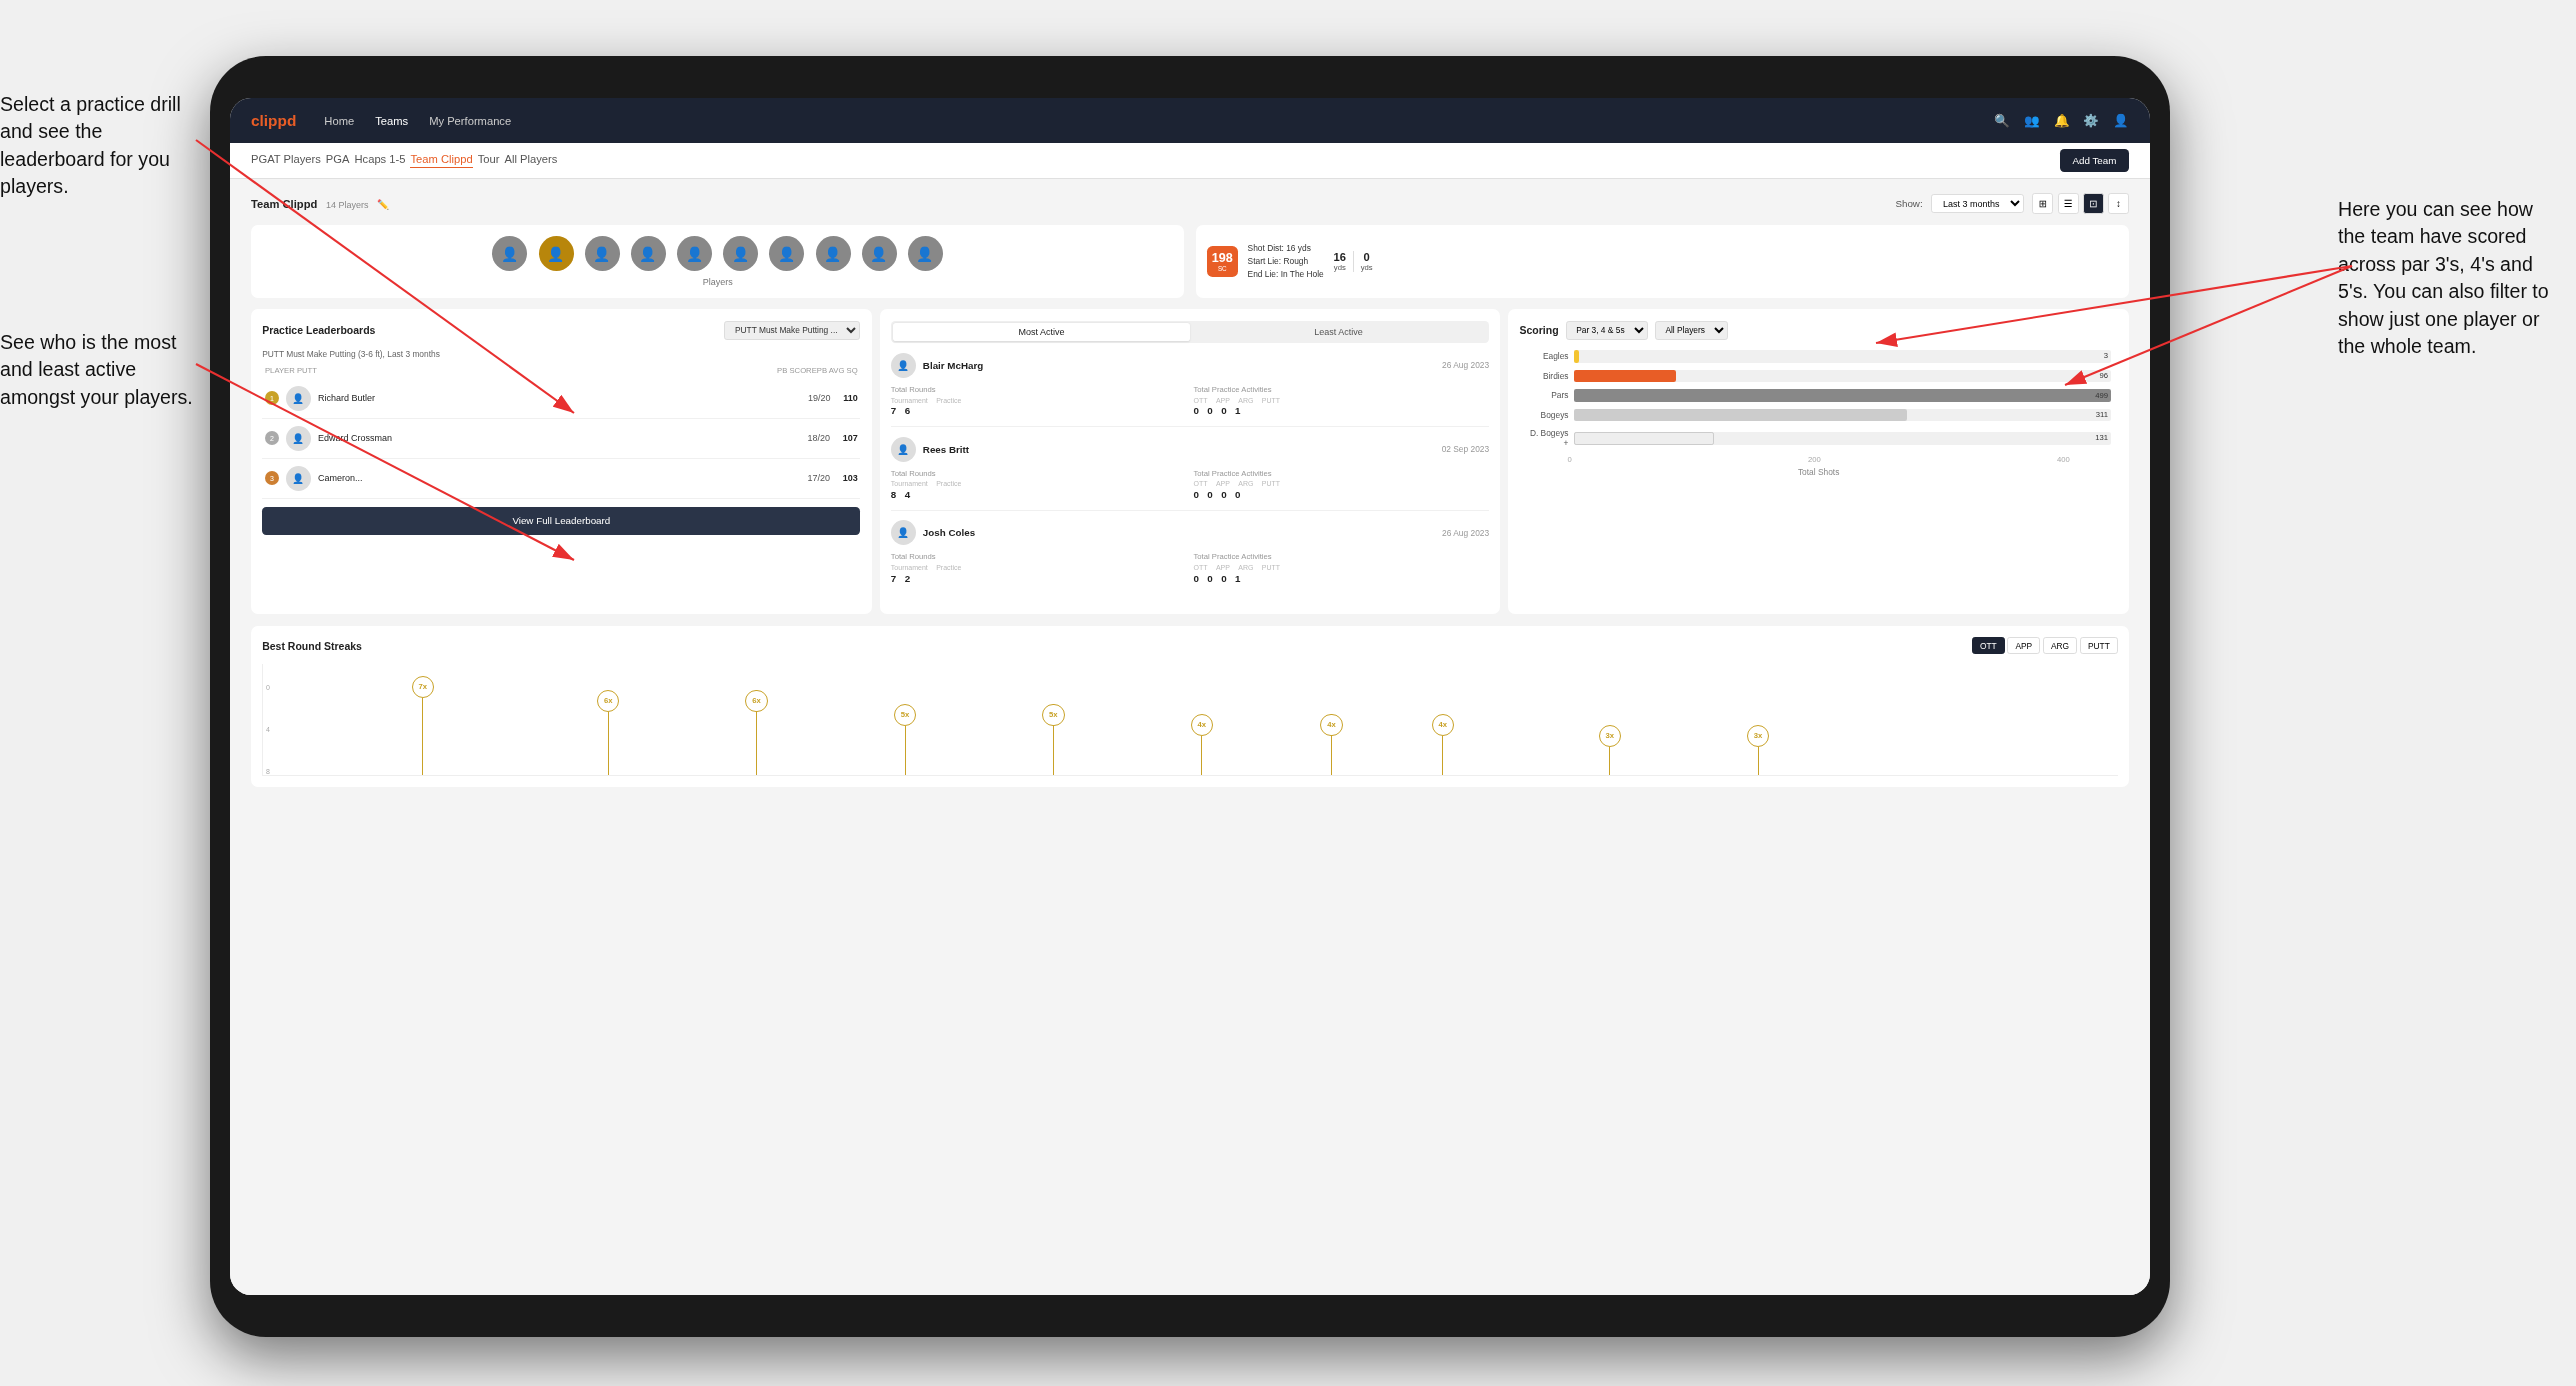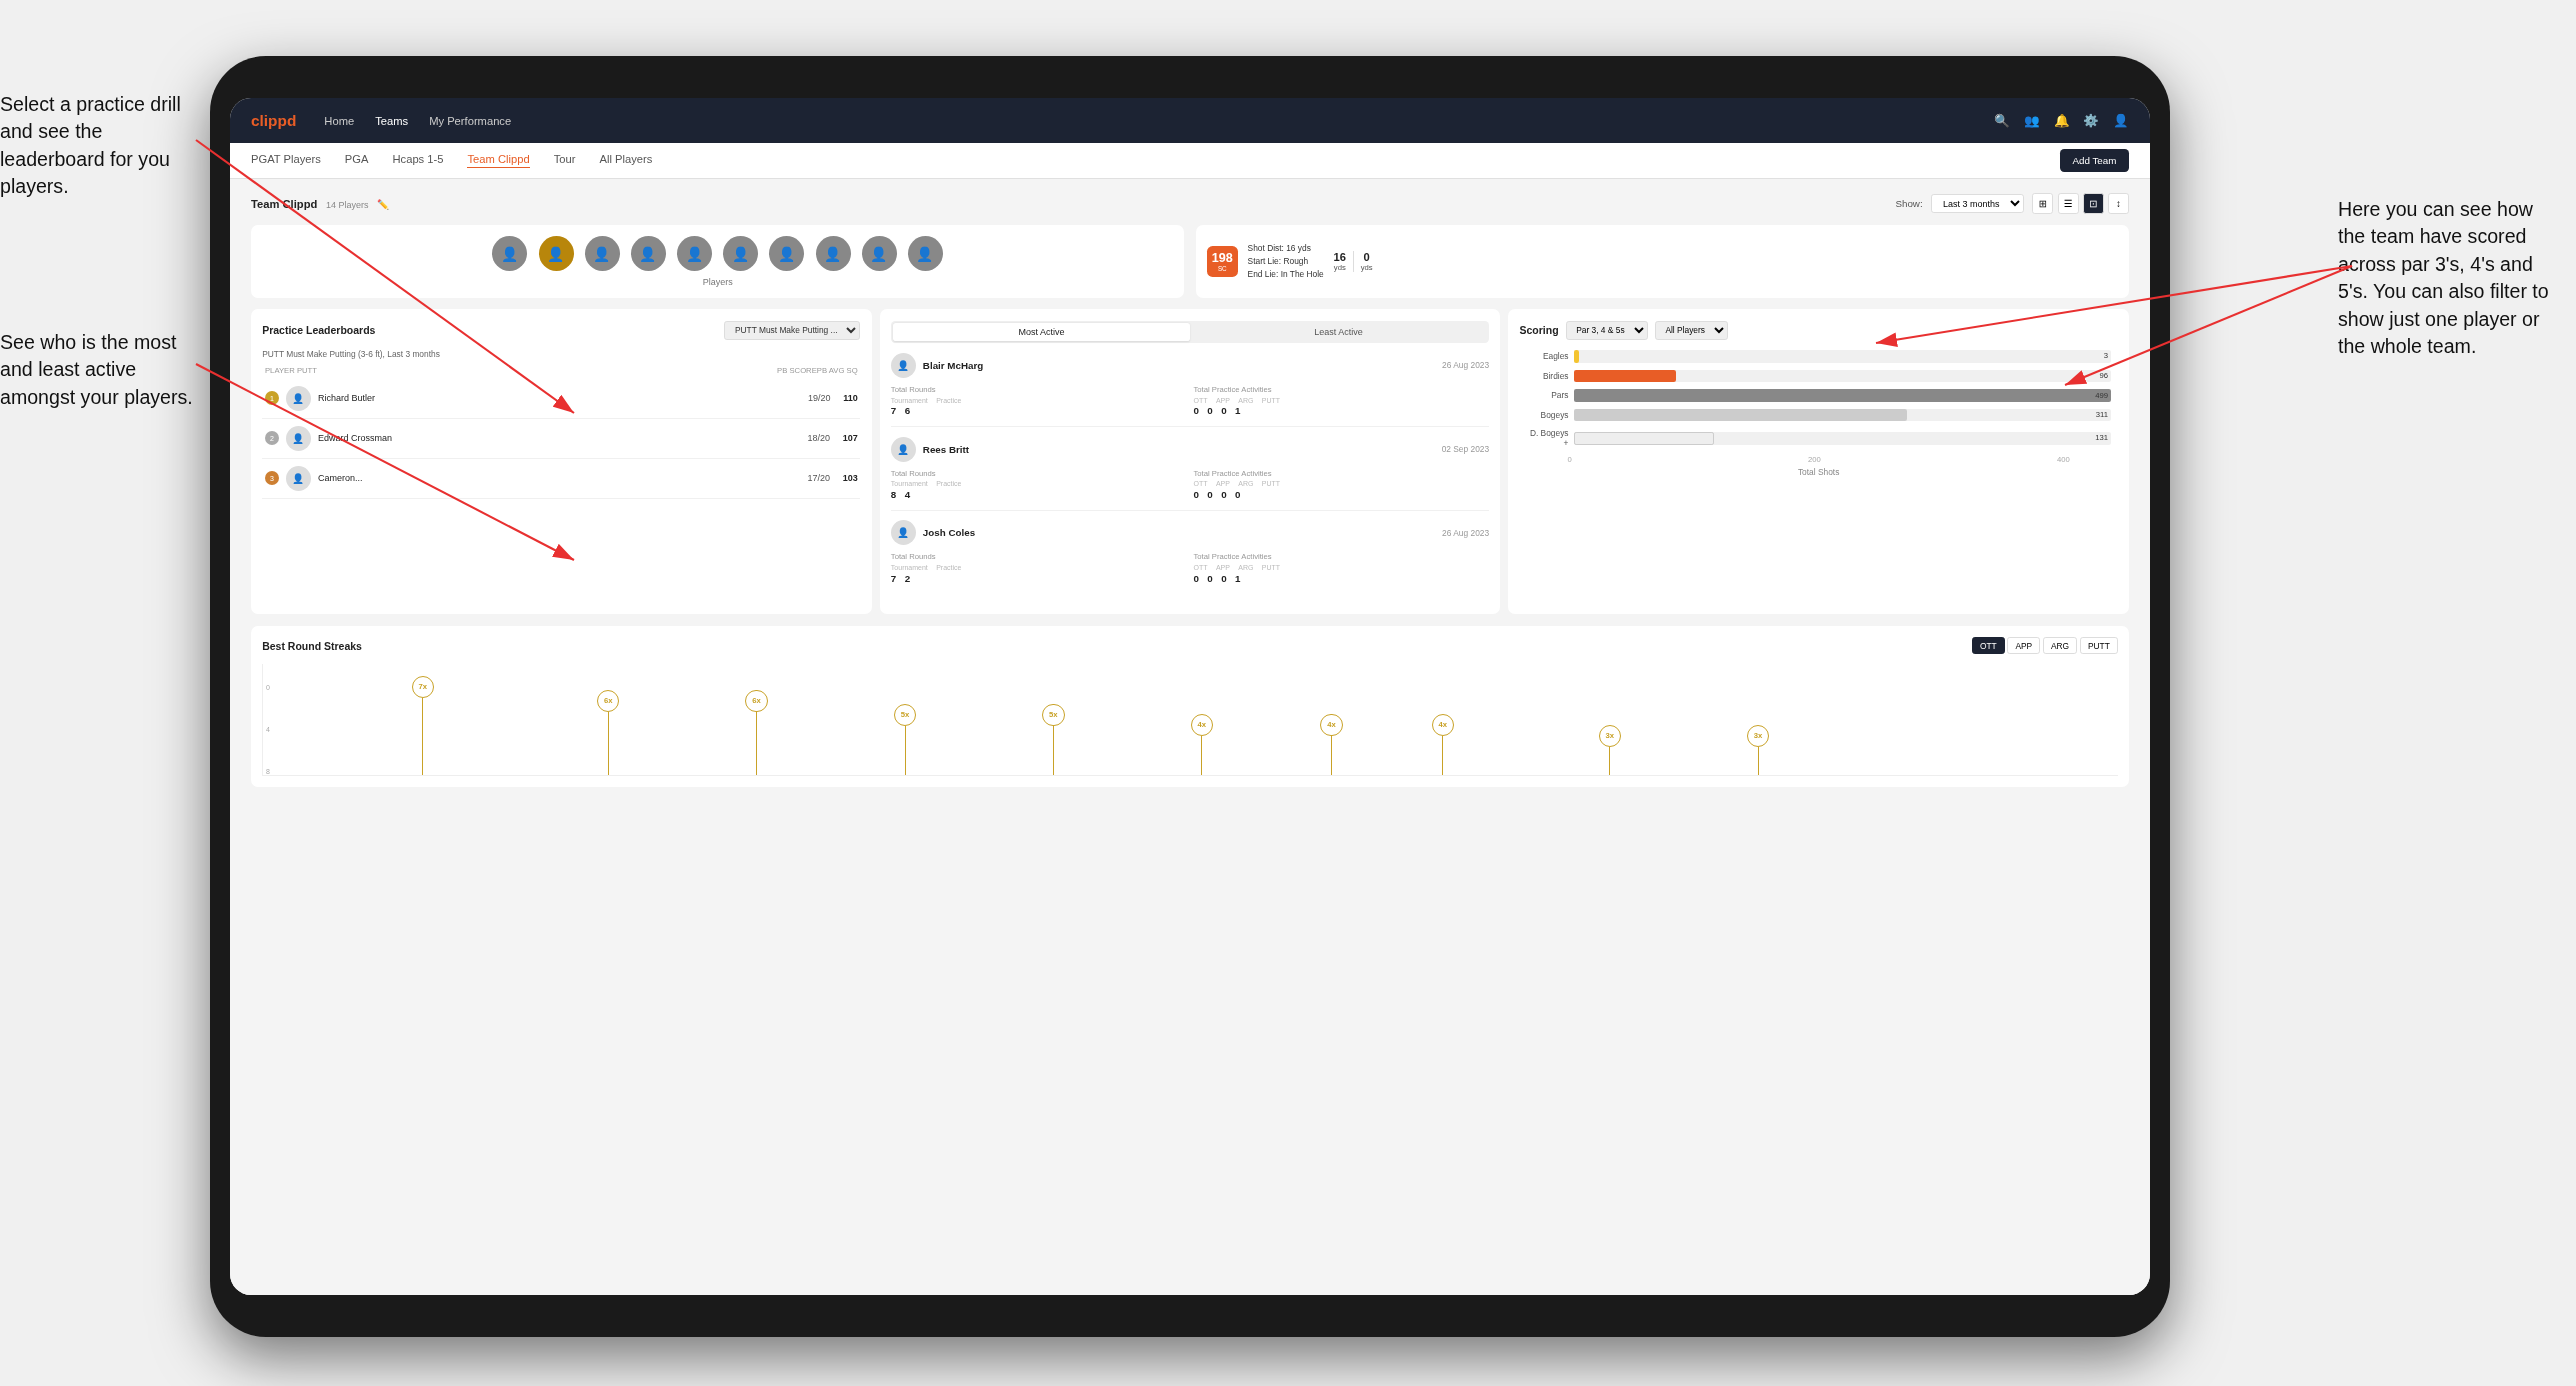--- a/index.html
+++ b/index.html
@@ -92,21 +92,21 @@
       font-size: 12.6px;
     }
 
     
     .subnav {
       background: #fff;
       height: 36px;
       display: flex;
       align-items: center;
       padding: 0 21px;
-      gap: 24px;
+      gap: 5px;
       border-bottom: 0.7px solid #e0e0e0;
       flex-shrink: 0;
     }
     .subnav-tab {
       font-size: 11.2px;
       color: #555;
       cursor: pointer;
       padding-bottom: 2.8px;
     }
     .subnav-tab.active {
@@ -552,20 +552,21 @@
             <span class="lb-avg">107</span>
           </div>
           <div class="lb-row">
             <div class="lb-rank bronze">3</div>
             <div class="lb-avatar">👤</div>
             <span class="lb-name">Cameron...</span>
             <span class="lb-score">17/20</span>
             <span class="lb-avg">103</span>
           </div>
 
+          <button class="view-full-btn">View Full Leaderboard</button>
         </div>
 
         <div class="card">
           <div class="activity-tabs">
             <div class="activity-tab active">Most Active</div>
             <div class="activity-tab">Least Active</div>
           </div>
 
           <div class="player-activity">
             <div class="pa-header">

